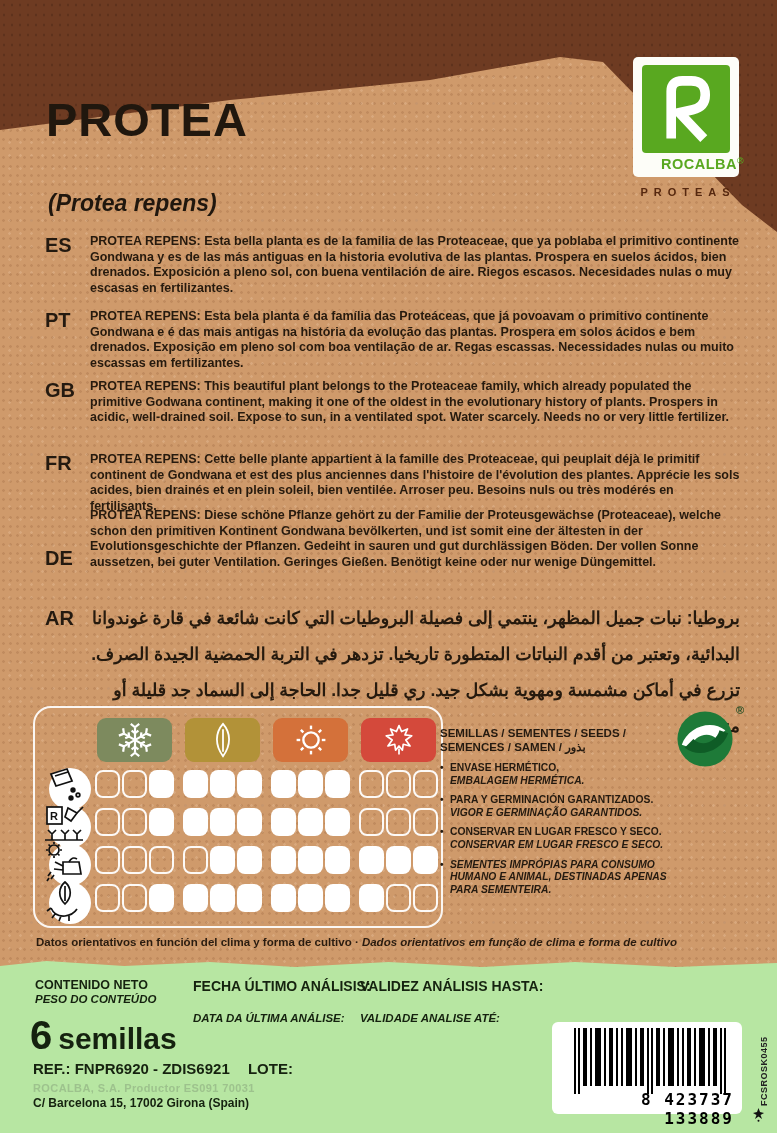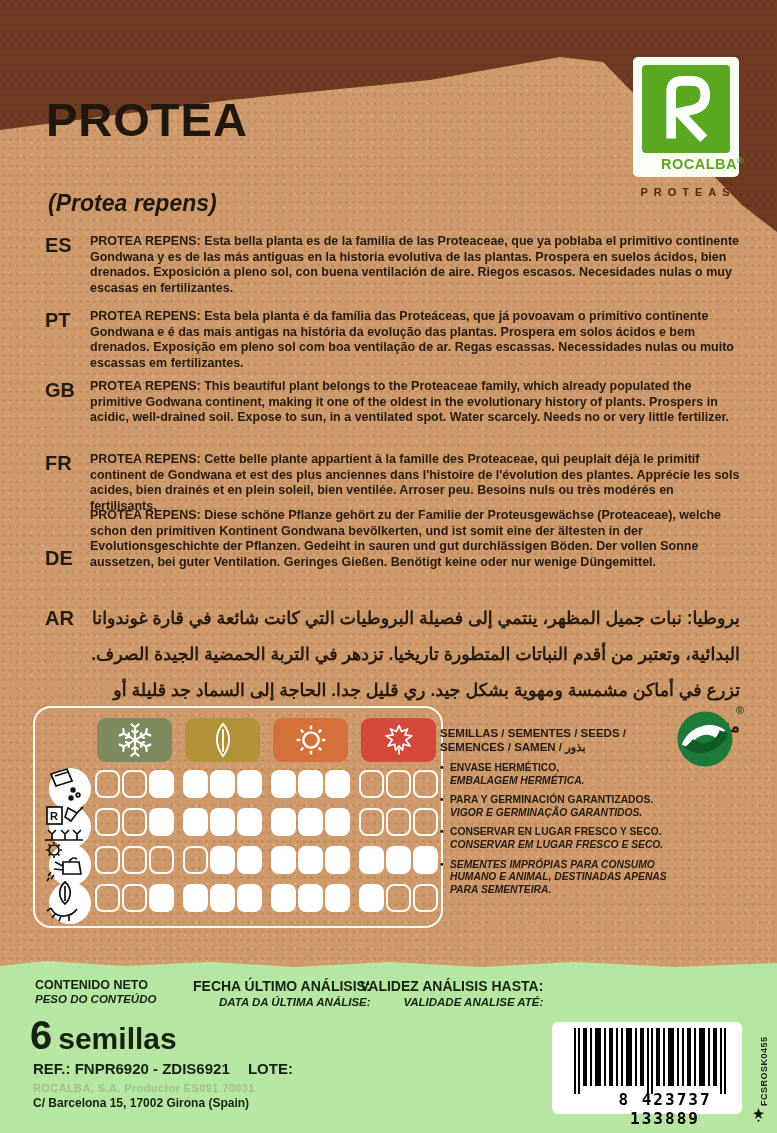--- a/index.html
+++ b/index.html
@@ -67,23 +67,23 @@
   .net-value{position:absolute;left:30px;top:1013px;}
   .net-value .num{font-size:40px;font-weight:bold;}
   .net-value .unit{font-size:30px;font-weight:bold;margin-left:6px;}
   .ref-row{position:absolute;left:33px;top:1060px;font-size:15px;font-weight:bold;}
   .ref-row .lote{margin-left:14px;}
   .producer{position:absolute;left:33px;top:1082px;font-size:11px;font-weight:bold;color:#9dc28d;letter-spacing:.4px;}
   .address{position:absolute;left:33px;top:1096px;font-size:12px;font-weight:bold;}
   .col2{position:absolute;left:193px;top:978px;}
   .col3{position:absolute;left:360px;top:978px;}
   .col2 .l1,.col3 .l1{font-size:14px;font-weight:bold;}
-  .col2 .l2,.col3 .l2{font-size:11.5px;font-weight:bold;font-style:italic;margin-top:2px;text-align:right;}
+  .col2 .l2,.col3 .l2{font-size:11.5px;font-weight:bold;font-style:italic;margin-top:18px;}
   .barcode-box{position:absolute;left:552px;top:1022px;width:190px;height:92px;background:#fff;border-radius:6px;}
-  .barcode-digits{position:absolute;left:552px;top:1090px;width:182px;text-align:center;
+  .barcode-digits{position:absolute;left:552px;top:1090px;width:182px;text-align:right;
     font-family:"DejaVu Sans Mono",monospace;font-size:16px;font-weight:bold;letter-spacing:2px;color:#000;padding-left:44px;}
   .vcode{position:absolute;right:8px;top:1016px;height:90px;writing-mode:vertical-rl;transform:rotate(180deg);
     font-size:9px;font-weight:bold;color:#222;letter-spacing:.5px;}
   .pmark{position:absolute;right:12px;top:1108px;}
 </style>
 </head>
 <body>
 
 <div id="page">
 
@@ -268,20 +268,23 @@
         <span class="cell filled"></span>
         <span class="cell filled g"></span>
         <span class="cell filled"></span>
         <span class="cell filled"></span>
         <span class="cell filled g"></span>
         <span class="cell empty"></span>
         <span class="cell empty"></span>
       </div>
   </div>
 
+  <div class="caption">
+    <span>Datos orientativos en función del clima y forma de cultivo</span><span> · </span><span class="it">Dados orientativos em função de clima e forma de cultivo</span>
+  </div>
 
   <div class="side">
     <div class="hd">
       <div>SEMILLAS / SEMENTES / SEEDS /</div>
       <div>SEMENCES / SAMEN / بذور</div>
     </div>
     <div class="bullets">
       <div class="bullet"><span>ENVASE HERMÉTICO,</span><br><span class="it">EMBALAGEM HERMÉTICA.</span></div>
       <div class="bullet"><span>PARA Y GERMINACIÓN GARANTIZADOS.</span><br><span class="it">VIGOR E GERMINAÇÃO GARANTIDOS.</span></div>
       <div class="bullet"><span>CONSERVAR EN LUGAR FRESCO Y SECO.</span><br><span class="it">CONSERVAR EM LUGAR FRESCO E SECO.</span></div>

